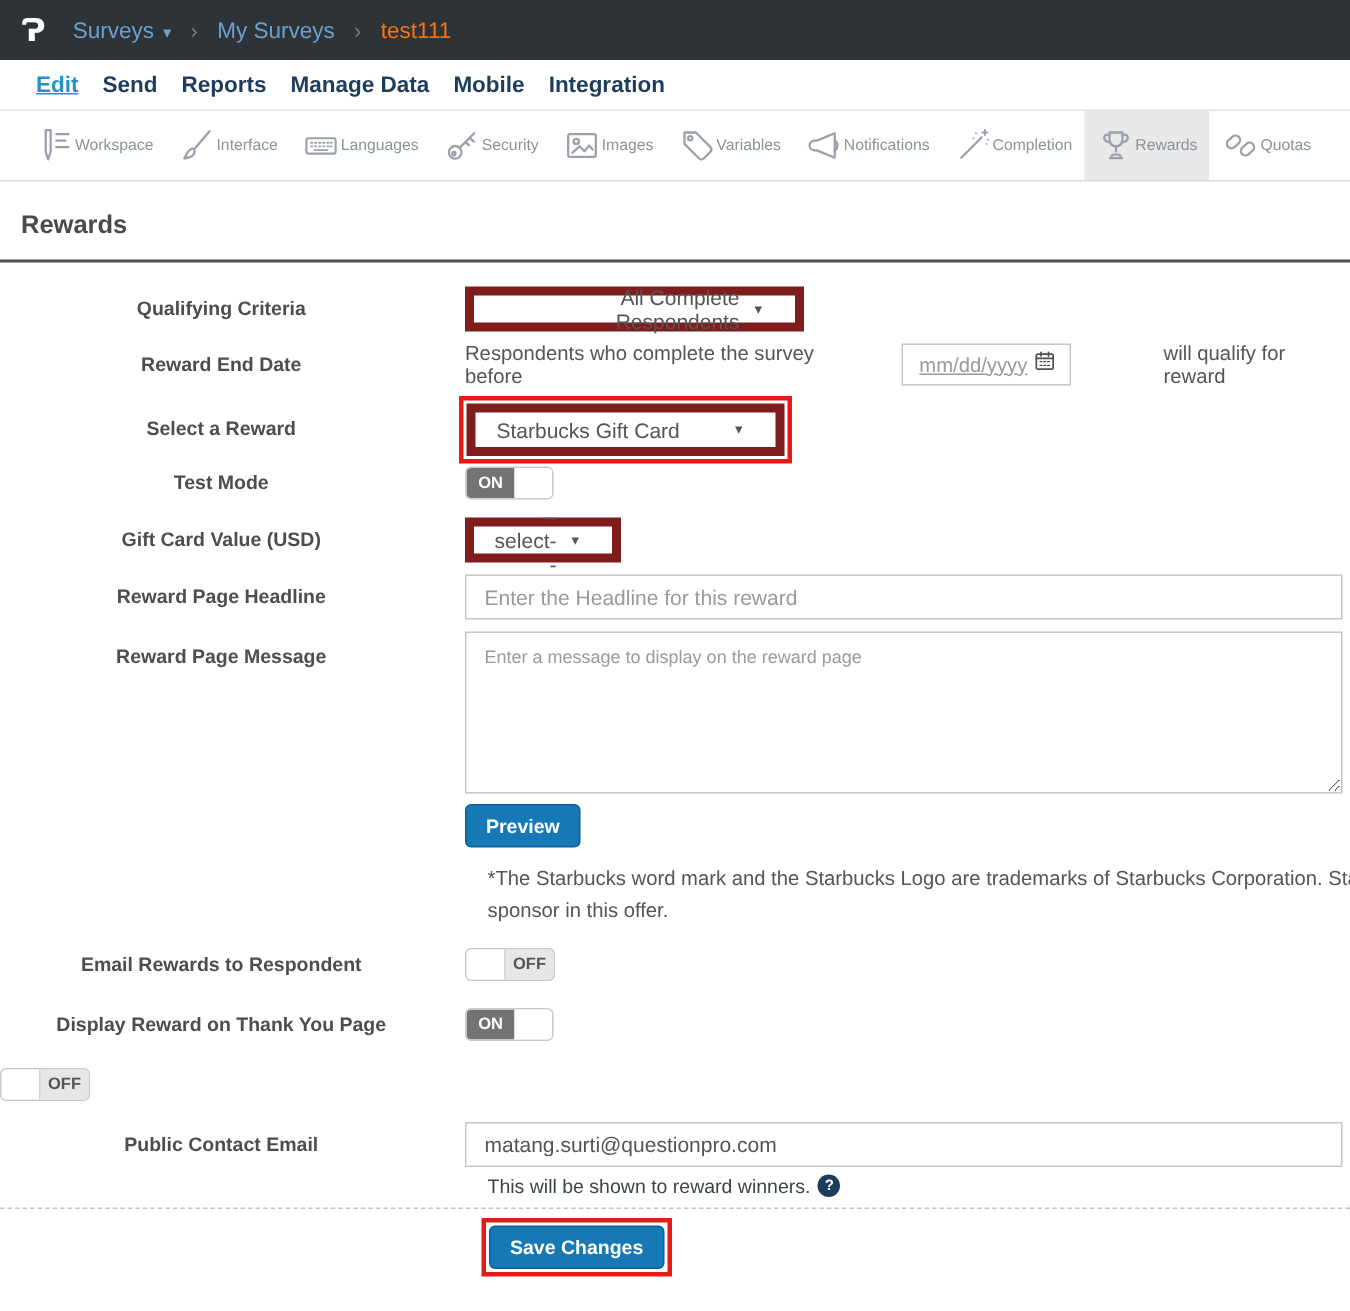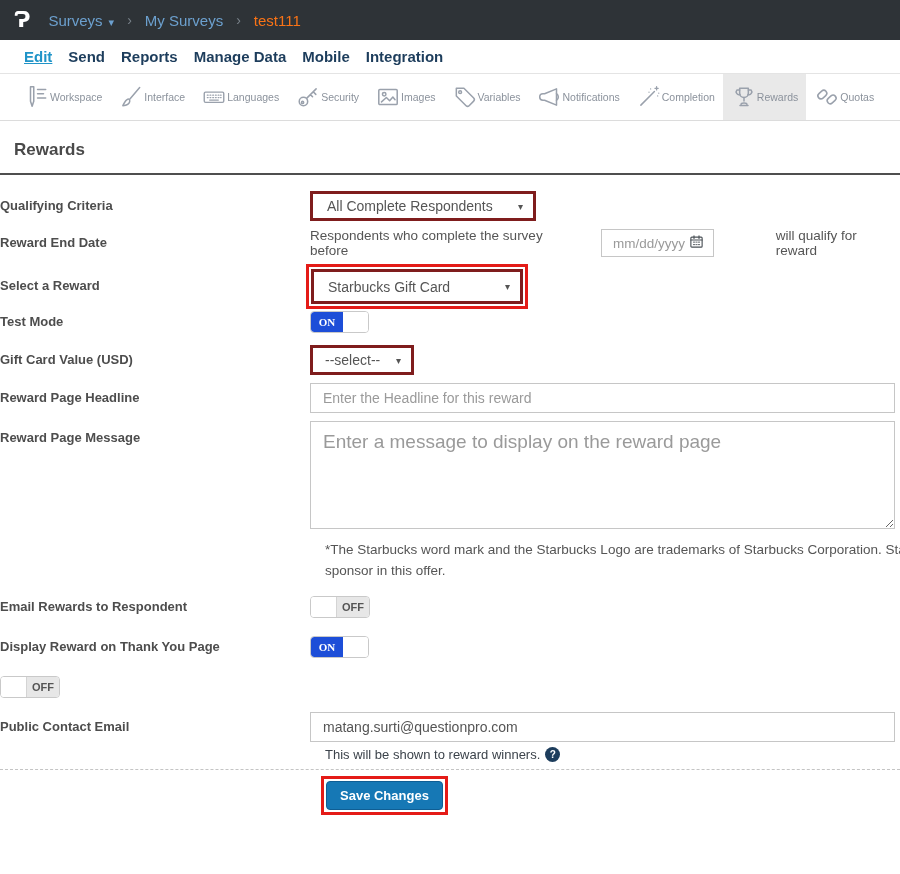--- a/index.html
+++ b/index.html
@@ -27,51 +27,51 @@
   .tlabel { font-size:10.5px; color:#8b929c; margin-top:1px; white-space:nowrap; }
 
   
   .page-title { font-size:17px; font-weight:bold; color:#4a4a4a; margin:19px 0 13px 14px; }
   .title-rule { height:2px; background:#4f4f4f; }
 
   
   .form { padding-top:16px; }
   .frow { display:flex; align-items:center; }
   .frow.top { align-items:flex-start; }
-  .flabel { width:310px; flex-shrink:0; text-align:left; padding-right:15px;
+  .flabel { width:310px; flex-shrink:0; text-align:center; padding-right:15px;
     font-size:13px; font-weight:bold; color:#4d4d4d; line-height:1.25; }
   .frow.top .flabel { padding-top:9px; }
   .ffield { flex:1; margin-right:5px; display:flex; align-items:center; min-width:0; }
 
   .selectbox { display:flex; align-items:center; justify-content:space-between;
-    border:3px solid #7f1d1d; background:#fff; height:30px; padding:0 10px 0 14px;
-    font-size:14px; color:#555; cursor:pointer; }
+    border:6px solid #7f1d1d; background:#fff; height:30px; padding:0 22px 0 14px;
+    font-size:14px; color:#555; cursor:pointer;text-align:right; }
   .sel-caret { font-size:10px; color:#555; margin-left:10px; }
   .sb-qual { width:226px; }
   .sb-reward { width:212px; height:35px; }
   .sb-value { width:104px; padding-left:12px; }
 
   .red-note { border:3px solid #e41b17; padding:2px; display:inline-block; }
 
   input.txt { border:1px solid #c6c6c6; height:30px; width:100%; padding:0 12px;
     font-size:14px; color:#555; font-family:inherit; outline:none; }
   input.txt::placeholder, textarea.txta::placeholder, .dateph { color:#9a9a9a; opacity:1; }
   textarea.txta { border:1px solid #c6c6c6; width:100%; height:108px; padding:9px 12px;
-    font-size:19px; color:#555; font-family:inherit; outline:none; resize:both; }
+    font-size:12px; color:#555; font-family:inherit; outline:none; resize:both; }
 
   .datewrap { display:flex; align-items:center; justify-content:space-between;
     border:1px solid #c6c6c6; width:118px; height:28px; padding:0 9px 0 11px; cursor:text; }
-  .dateph { font-size:13.5px; }
+  .dateph { font-size:13.5px;text-decoration:underline; }
   .inline-txt { font-size:13.5px; color:#555; }
 
   .toggle { display:flex; border:1px solid #c9c9c9; border-radius:4px; overflow:hidden;
     height:22px; cursor:pointer; background:#fff; }
   .tg { display:block; height:100%; line-height:21px; text-align:center;
     font-size:11px; font-weight:bold; }
-  .tg.on { width:32px; background:#1d4ed8; color:#fff; border-radius:3px 0 0 3px;font-family:Liberation Serif, serif; }
+  .tg.on { width:32px; background:#737373; color:#fff; border-radius:3px 0 0 3px; }
   .tg.off { width:33px; background:#e7e7e7; color:#555; border-left:1px solid #d4d4d4; }
   .tg.blank { width:25px; background:#fff; }
 
   .btn { background:#1678b5; border:1px solid #0f5e94; border-radius:4px; color:#fff;
     font-size:13px; font-weight:bold; padding:6px 13px; cursor:pointer; font-family:inherit; }
 
   .disclaimer { margin:11px 0 0 325px; font-size:13.5px; color:#555; line-height:1.55; }
   .disc-line1 { white-space:nowrap; }
 
   .helper { margin:5px 0 0 325px; font-size:13px; color:#3c434b; display:flex; align-items:center; gap:5px; }
@@ -277,20 +277,26 @@
     </div>
   </div>
 
   <div class="frow top mb7">
     <div class="flabel">Reward Page Message</div>
     <div class="ffield">
       <textarea class="txta" placeholder="Enter a message to display on the reward page" style=""></textarea>
     </div>
   </div>
 
+  <div class="frow">
+    <div class="flabel"></div>
+    <div class="ffield">
+      <button class="btn">Preview</button>
+    </div>
+  </div>
 
   <div class="disclaimer">
     <div class="disc-line1">*The Starbucks word mark and the Starbucks Logo are trademarks of Starbucks Corporation. Starbucks is not a</div>
     <div>sponsor in this offer.</div>
   </div>
 
   <div class="frow mb18" style="margin-top:14px;">
     <div class="flabel">Email Rewards to Respondent</div>
     <div class="ffield">
       <div class="toggle">

